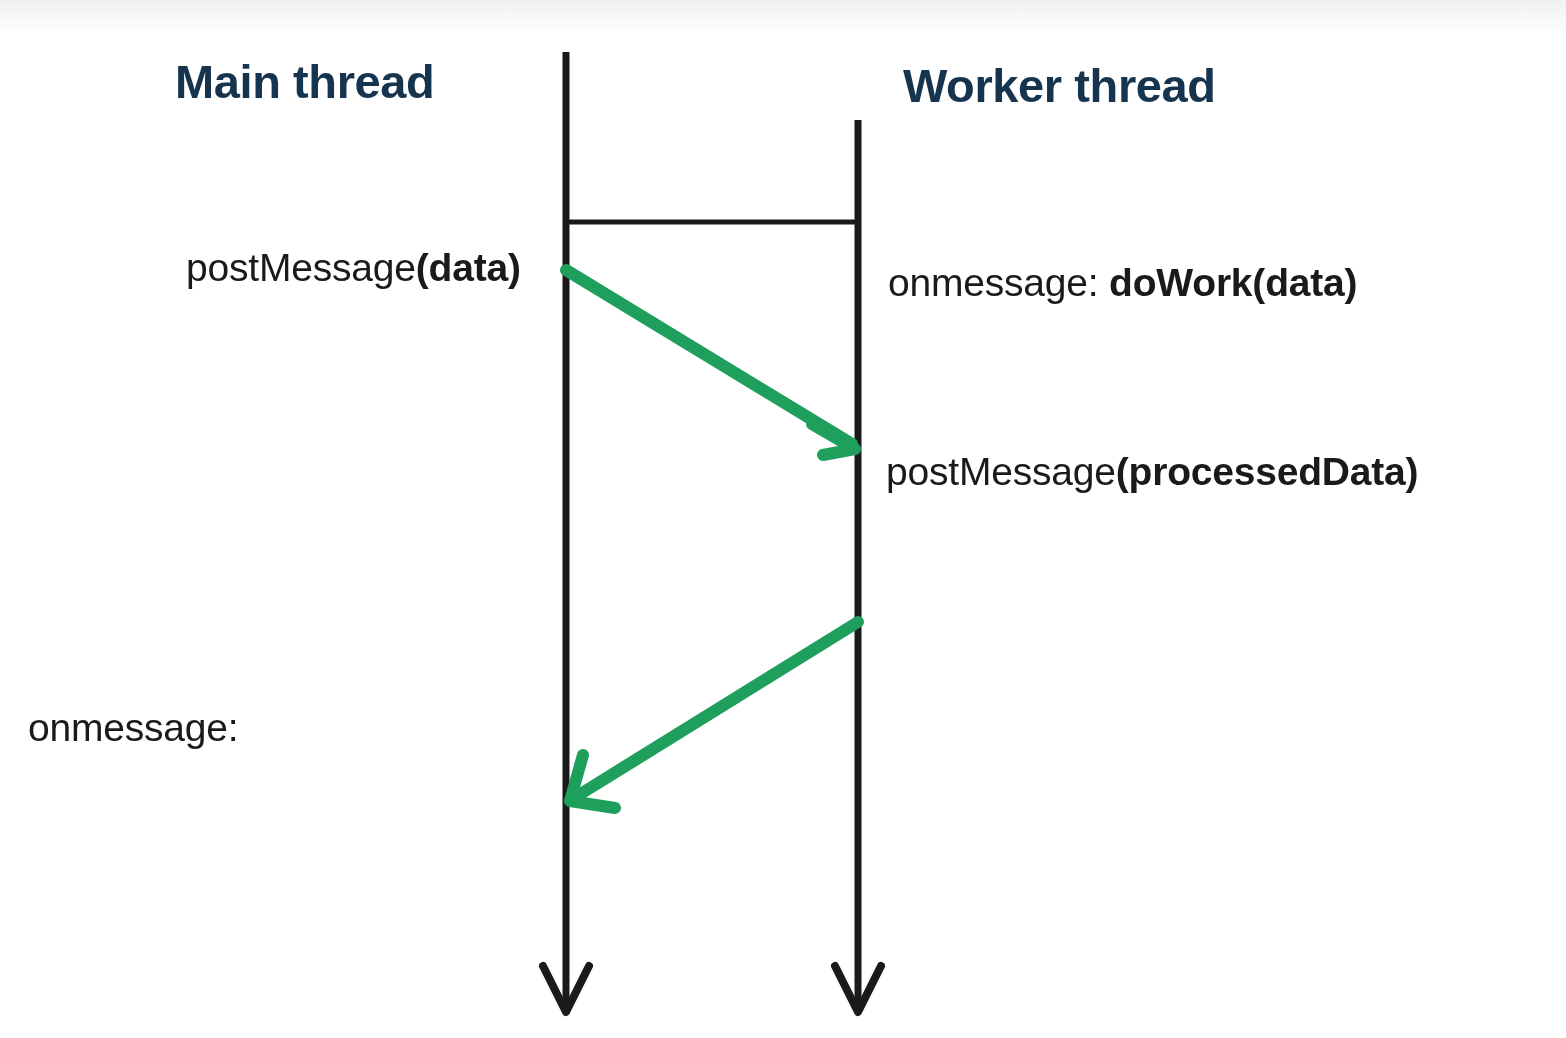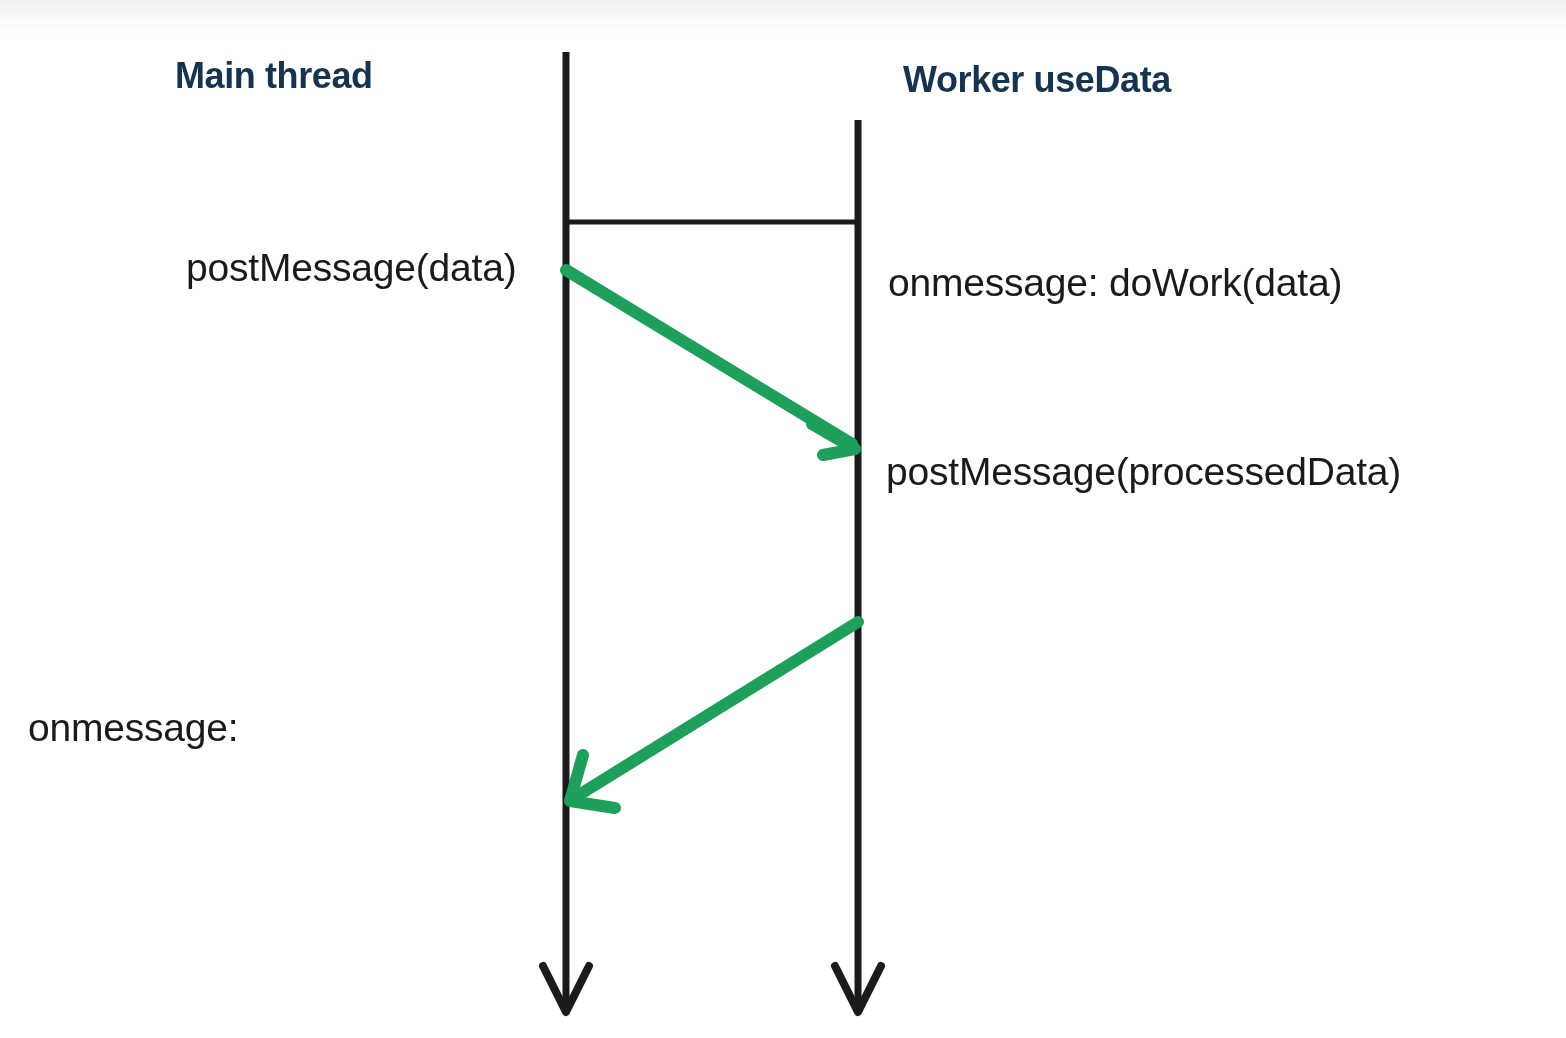--- a/index.html
+++ b/index.html
@@ -30,34 +30,34 @@
     width: 1566px;
     height: 1038px;
   }
   .lbl {
     position: absolute;
     white-space: nowrap;
     color: #1a1a1a;
     line-height: 1;
   }
   .thread-title {
-    font-size: 36px;
+    font-size: 47px;
     font-weight: 700;
     letter-spacing: -0.4px;
     color: #17344f;
   }
   #title-main   { left: 175px; top: 58px; }
   #title-worker { left: 903px; top: 62px; }
 
   .call-label {
     font-size: 39px;
     letter-spacing: -0.2px;
   }
   .call-label .strong { font-weight: 400; }
-  .call-label .light  { font-weight: 400; }
+  .call-label .light  { font-weight: 700; }
   .call-label .ital   { font-style: italic; font-weight: 400; }
 
   #label-post-data        { left: 186px; top: 248px; }
   #label-onmessage-worker { left: 888px; top: 263px; }
   #label-post-processed   { left: 886px; top: 452px; }
   #label-onmessage-main   { left: 28px;  top: 708px; }
   #label-usedata          { left: 80px;  top: 783px; }
 </style>
 </head>
 <body>
@@ -86,21 +86,21 @@
     </g>
 
     <g>
       <line x1="858" y1="622" x2="574" y2="798" stroke="#1ea05c" stroke-width="12" stroke-linecap="round"></line>
       <polyline points="583,755 570,801 615,808" fill="none" stroke="#1ea05c" stroke-width="12" stroke-linecap="round" stroke-linejoin="round"></polyline>
     </g>
   </svg>
 
   <div class="lbl thread-title" id="title-main">Main thread</div>
 
-  <div class="lbl thread-title" id="title-worker">Worker useData</div>
+  <div class="lbl thread-title" id="title-worker">Worker thread</div>
 
   <div class="lbl call-label" id="label-post-data">
     <span class="strong">postMessage</span><span class="light">(data)</span>
   </div>
 
   <div class="lbl call-label" id="label-post-processed">
     <span class="strong">postMessage</span><span class="light">(processedData)</span>
   </div>
 
   <div class="lbl call-label" id="label-onmessage-worker">

